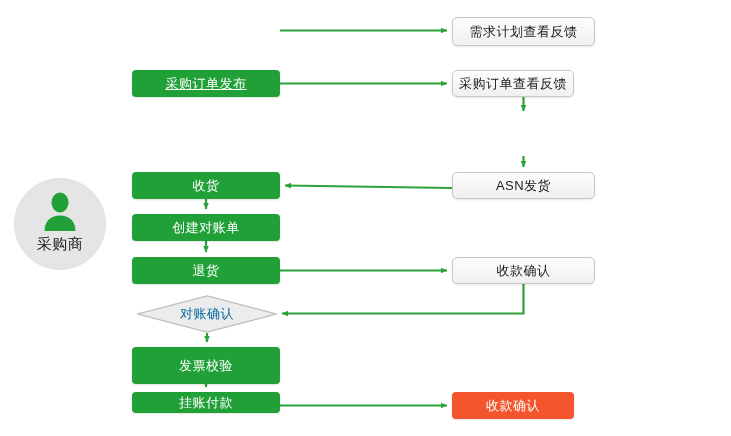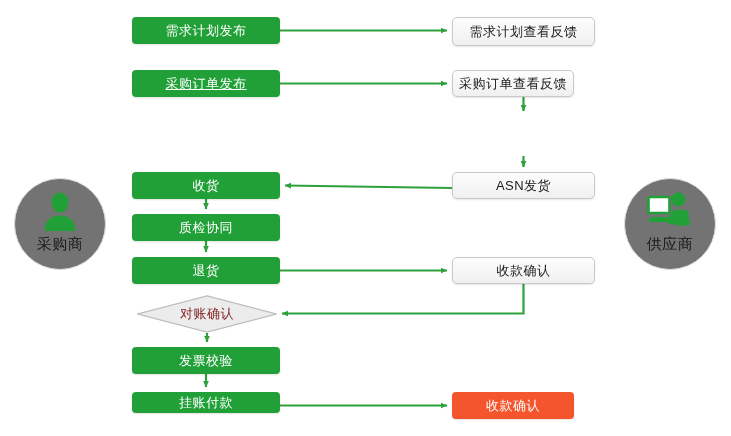--- a/index.html
+++ b/index.html
@@ -77,29 +77,29 @@
     position: absolute;
     left: 0; top: 0;
     width: 100%;
     height: 100%;
   }
   .diamond .dlabel {
     position: relative;
     z-index: 2;
   }
   .diamond.green .dlabel { color: #ffffff; }
-  .diamond.gray .dlabel  { color: #7f1d1d; font-family: Liberation Mono, monospace; }
+  .diamond.gray .dlabel  { color: #0369a1; font-family: Liberation Mono, monospace; }
 
   
   .role {
     position: absolute;
     width: 92px;
     height: 92px;
     border-radius: 50%;
-    background: #737373;
+    background: #e5e5e5;
     border: 1px solid #e0e0e0;
     display: flex;
     flex-direction: column;
     align-items: center;
     justify-content: flex-start;
     box-sizing: border-box;
   }
   .role .glyph {
     margin-top: 12px;
     height: 40px;
@@ -147,23 +147,20 @@
       <path d="M523.5,284 L523.5,313.5 L282,313.5" marker-end="url(#arrowR)"></path>
 
       <path d="M207,333 L207,342" marker-end="url(#arrowR)"></path>
 
       <path d="M206,374 L206,387" marker-end="url(#arrowR)"></path>
 
       <path d="M280,405.5 L447,405.5" marker-end="url(#arrowR)"></path>
     </g>
   </svg>
 
-  <div class="node green" style="left:132px;top:17px;width:148px;height:27px;">
-    <span>需求计划发布</span>
-  </div>
 
   <div class="node gray" style="left:452px;top:17px;width:143px;height:29px;">
     <span>需求计划查看反馈</span>
   </div>
 
   <div class="node green" style="left:132px;top:70px;width:148px;height:27px;text-decoration:underline;">
     <span>采购订单发布</span>
   </div>
 
   <div class="node gray" style="left:452px;top:70px;width:122px;height:27px;">
@@ -173,39 +170,39 @@
 
   <div class="node gray" style="left:452px;top:172px;width:143px;height:27px;">
     <span>ASN发货</span>
   </div>
 
   <div class="node green" style="left:132px;top:172px;width:148px;height:27px;">
     <span>收货</span>
   </div>
 
   <div class="node green" style="left:132px;top:214px;width:148px;height:27px;">
-    <span>质检协同</span>
+    <span>创建对账单</span>
   </div>
 
   <div class="node green" style="left:132px;top:257px;width:148px;height:27px;align-items:center;">
     <span>退货</span>
   </div>
 
   <div class="node gray" style="left:452px;top:257px;width:143px;height:27px;">
     <span>收款确认</span>
   </div>
 
   <div class="diamond gray" style="left:137px;top:295px;width:140px;height:38px;">
     <svg class="shape" viewBox="0 0 140 38" preserveAspectRatio="none">
       <polygon points="70,0.8 139.2,19 70,37.2 0.8,19" fill="#ececec" stroke="#bdbdbd" stroke-width="1.2"></polygon>
     </svg>
     <span class="dlabel">对账确认</span>
   </div>
 
-  <div class="node green" style="left:132px;top:347px;width:148px;height:27px;">
+  <div class="node green" style="left:132px;top:347px;width:148px;height:37px;">
     <span>发票校验</span>
   </div>
 
   <div class="node green" style="left:132px;top:392px;width:148px;height:21px;">
     <span>挂账付款</span>
   </div>
 
   <div class="node orange" style="left:452px;top:392px;width:122px;height:27px;">
     <span>收款确认</span>
   </div>
@@ -213,31 +210,14 @@
   <div class="role" style="left:14px;top:178px;">
     <div class="glyph">
       <svg width="40" height="40" viewBox="0 0 40 40" xmlns="http://www.w3.org/2000/svg">
         <ellipse cx="20" cy="11.5" rx="8.5" ry="10" fill="#21a038"></ellipse>
         <path d="M4.5,40 C4.5,29.5 11.5,24.5 20,24.5 C28.5,24.5 35.5,29.5 35.5,40 Z" fill="#21a038"></path>
       </svg>
     </div>
     <div class="rlabel">采购商</div>
   </div>
 
-  <div class="role" style="left:624px;top:178px;">
-    <div class="glyph">
-      <svg width="46" height="40" viewBox="0 0 46 40" xmlns="http://www.w3.org/2000/svg">
-
-        <rect x="1.5" y="6" width="21" height="16" rx="1.5" fill="#ffffff" stroke="#21a038" stroke-width="2.6"></rect>
-        <path d="M4,26 L21,26 L24,31 L1,31 Z" fill="#21a038"></path>
-
-        <circle cx="31.5" cy="8.5" r="7" fill="#21a038"></circle>
-
-        <path d="M21,33 C21,23.5 25.5,18.5 31.5,18.5 C38,18.5 42.5,23.5 42.5,33 Z" fill="#21a038"></path>
-        <rect x="33" y="19.5" width="8.5" height="3" rx="1.5" fill="#21a038"></rect>
-        <rect x="38.5" y="19.5" width="3" height="11" rx="1.5" fill="#21a038"></rect>
-        <rect x="27" y="30" width="16" height="4.5" rx="2" fill="#21a038"></rect>
-      </svg>
-    </div>
-    <div class="rlabel">供应商</div>
-  </div>
 
 </div>
 
 </body></html>

